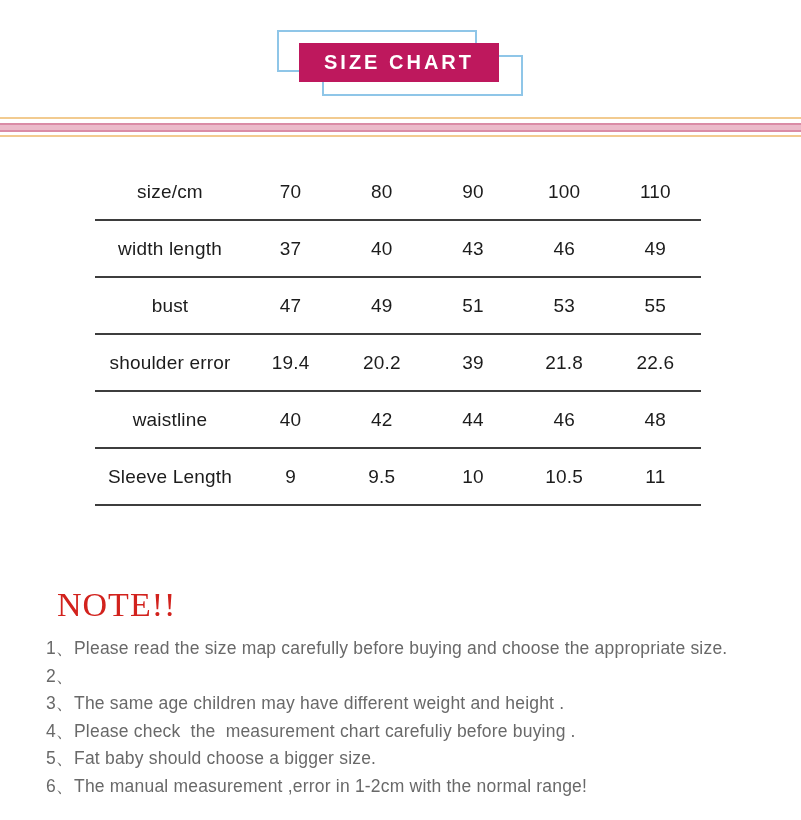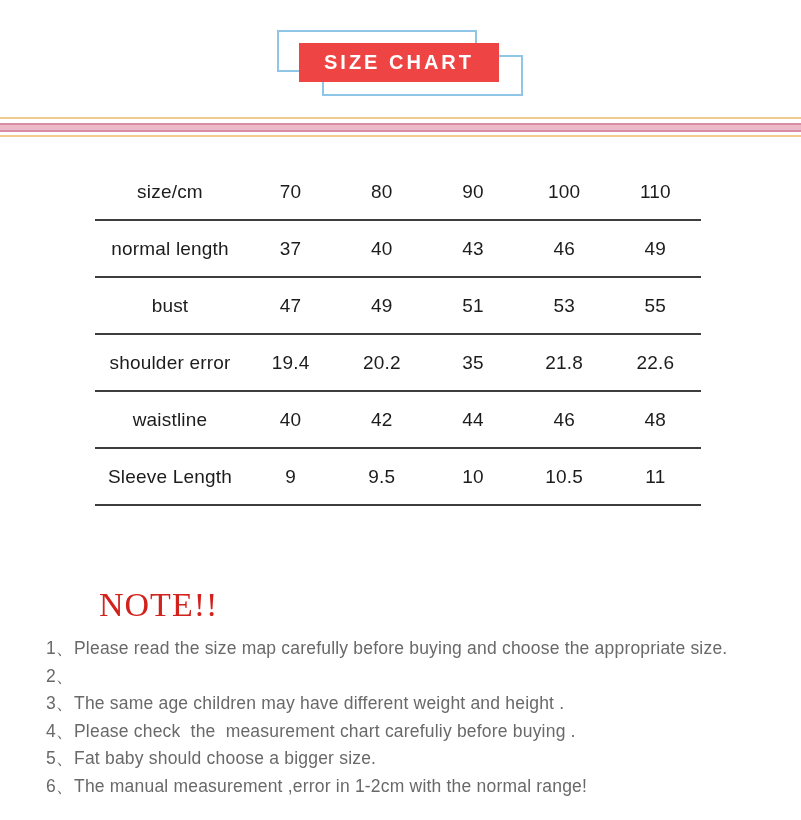--- a/index.html
+++ b/index.html
@@ -19,21 +19,21 @@
     box-sizing: border-box;
     border: 2px solid #8fc6e8;
     background: transparent;
   }
   .blue-rect.one { left: 277px; top: 30px; width: 200px; height: 42px; }
   .blue-rect.two { left: 322px; top: 55px; width: 201px; height: 41px; }
   .orange-rect {
     position: absolute;
     left: 299px; top: 43px;
     width: 200px; height: 39px;
-    background: #ef4444;
+    background: #be185d;
     z-index: 2;
     display: flex; align-items: center; justify-content: center;
     color: #ffffff;
     font-size: 20px;
     font-weight: bold;
     letter-spacing: 3px;
   }
 
   
   .stripes { position: absolute; left: 0; top: 117px; width: 801px; }
@@ -65,21 +65,20 @@
   table.size-table col.label-col { width: 150px; }
 
   
   .note-heading {
     position: absolute;
     left: 57px; top: 586px;
     font-family: "Liberation Serif", serif;
     font-size: 34px;
     color: #d2221d;
     letter-spacing: 1px;
-    margin-left: 42px;
   }
   .notes {
     position: absolute;
     left: 46px; top: 638px;
     width: 720px;
   }
   .note-item {
     display: flex;
     align-items: flex-start;
     margin-bottom: 7px;
@@ -125,40 +124,40 @@
     <tbody>
       <tr>
         <td>size/cm</td>
         <td>70</td>
         <td>80</td>
         <td>90</td>
         <td>100</td>
         <td>110</td>
       </tr>
       <tr>
-        <td>normal length</td>
+        <td>width length</td>
         <td>37</td>
         <td>40</td>
         <td>43</td>
         <td>46</td>
         <td>49</td>
       </tr>
       <tr>
         <td>bust</td>
         <td>47</td>
         <td>49</td>
         <td>51</td>
         <td>53</td>
         <td>55</td>
       </tr>
       <tr>
         <td>shoulder error</td>
         <td>19.4</td>
         <td>20.2</td>
-        <td>35</td>
+        <td>39</td>
         <td>21.8</td>
         <td>22.6</td>
       </tr>
       <tr>
         <td>waistline</td>
         <td>40</td>
         <td>42</td>
         <td>44</td>
         <td>46</td>
         <td>48</td>

